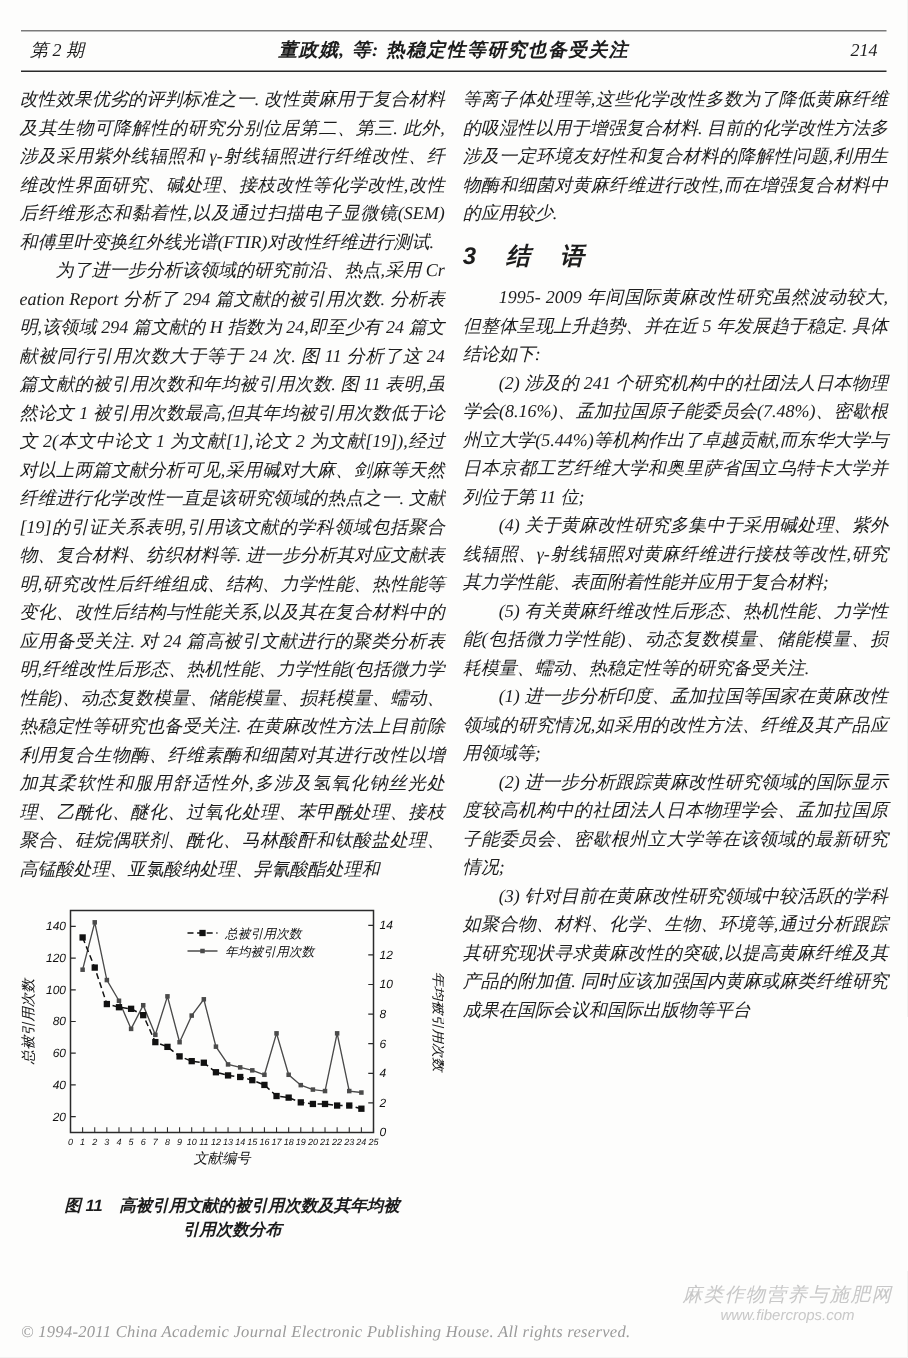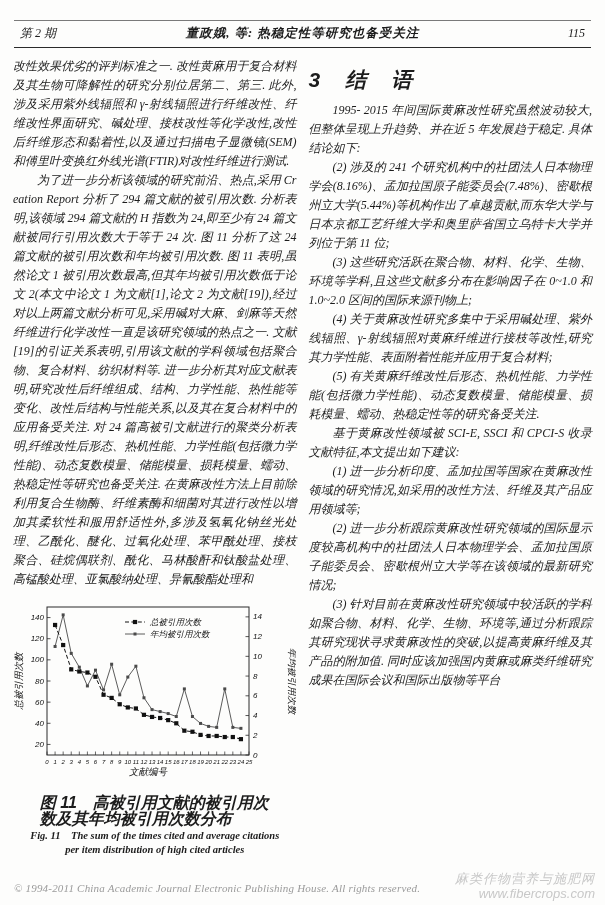--- a/index.html
+++ b/index.html
@@ -20,55 +20,55 @@
   .running-head .issue { width:72px; text-align:left; }
   .running-head .pageno { width:72px; text-align:right; }
   .columns { display:flex; gap:12px; padding:9px 13px 0; }
   .col { flex:1; min-width:0; }
   .para {
     font-size:12px; line-height:19px; text-align:justify;
     text-justify:inter-ideograph; word-break:break-all;
   }
   .para.indent { text-indent:2em; }
   .section-heading {
-    font-size:21px; font-weight:bold; margin:9px 0 7px; letter-spacing:2px;
+    font-size:16px; font-weight:bold; margin:9px 0 7px; letter-spacing:2px;
     font-family:"Liberation Sans","DejaVu Sans",sans-serif;
   }
   .figure-block { margin-top:6px; }
   .chart-wrap { width:283px; }
   .fig-caption-zh {
-    text-align:left; font-weight:bold; font-size:16px; line-height:16px;
+    text-align:center; font-weight:bold; font-size:11px; line-height:16px;
     margin:4px auto 2px; max-width:230px;
     font-family:"Liberation Sans","DejaVu Sans",sans-serif;
   }
   .fig-caption-en {
     text-align:center; font-weight:bold; font-size:10.5px; line-height:14px;
     margin:2px auto 0; max-width:252px;
   }
   .copyright {
     position:absolute; left:14px; bottom:11px; color:#9a9a9a;
     font-size:11px; letter-spacing:0.2px; white-space:nowrap;
   }
   .watermark {
-    position:absolute; right:10px; bottom:4px; text-align:right;
+    position:absolute; right:10px; bottom:20px; text-align:center;
     color:#c8c8c8; line-height:15px;
     font-family:"Liberation Sans","DejaVu Sans",sans-serif;
   }
   .watermark .wm-zh { font-size:13px; letter-spacing:1px; }
-  .watermark .wm-url { font-size:13px; }
+  .watermark .wm-url { font-size:10px; }
 </style>
 </head>
 <body>
 
 <div class="page">
 
   <div class="running-head">
     <span class="issue">第 2 期</span>
     <span class="title">董政娥, 等: 热稳定性等研究也备受关注</span>
-    <span class="pageno">115</span>
+    <span class="pageno">214</span>
   </div>
 
   <div class="columns">
 
     <div class="col">
       <p class="para">改性效果优劣的评判标准之一. 改性黄麻用于复合材料及其生物可降解性的研究分别位居第二、第三. 此外,涉及采用紫外线辐照和 γ-射线辐照进行纤维改性、纤维改性界面研究、碱处理、接枝改性等化学改性,改性后纤维形态和黏着性,以及通过扫描电子显微镜(SEM)和傅里叶变换红外线光谱(FTIR)对改性纤维进行测试.</p>
       <p class="para indent">为了进一步分析该领域的研究前沿、热点,采用 Creation Report 分析了 294 篇文献的被引用次数. 分析表明,该领域 294 篇文献的 H 指数为 24,即至少有 24 篇文献被同行引用次数大于等于 24 次. 图 11 分析了这 24 篇文献的被引用次数和年均被引用次数. 图 11 表明,虽然论文 1 被引用次数最高,但其年均被引用次数低于论文 2(本文中论文 1 为文献[1],论文 2 为文献[19]),经过对以上两篇文献分析可见,采用碱对大麻、剑麻等天然纤维进行化学改性一直是该研究领域的热点之一. 文献[19]的引证关系表明,引用该文献的学科领域包括聚合物、复合材料、纺织材料等. 进一步分析其对应文献表明,研究改性后纤维组成、结构、力学性能、热性能等变化、改性后结构与性能关系,以及其在复合材料中的应用备受关注. 对 24 篇高被引文献进行的聚类分析表明,纤维改性后形态、热机性能、力学性能(包括微力学性能)、动态复数模量、储能模量、损耗模量、蠕动、热稳定性等研究也备受关注. 在黄麻改性方法上目前除利用复合生物酶、纤维素酶和细菌对其进行改性以增加其柔软性和服用舒适性外,多涉及氢氧化钠丝光处理、乙酰化、醚化、过氧化处理、苯甲酰处理、接枝聚合、硅烷偶联剂、酰化、马林酸酐和钛酸盐处理、高锰酸处理、亚氯酸纳处理、异氰酸酯处理和</p>
 
       <div class="figure-block">
         <div class="chart-wrap"><svg width="283" height="192" viewBox="0 0 283 192" fill="#111" font-family="'Liberation Sans','DejaVu Sans',sans-serif">
@@ -209,32 +209,30 @@
               <rect x="217.74" y="139.92857142857144" width="4.2" height="4.2" fill="#111"></rect>
               <rect x="225.82" y="142.04285714285714" width="4.2" height="4.2" fill="#111"></rect>
               <line x1="112" y1="27" x2="132" y2="27" stroke="#111" stroke-width="1" stroke-dasharray="4 2.4"></line>
               <rect x="119.9" y="24.9" width="4.2" height="4.2" fill="#111"></rect>
               <text x="137" y="30" font-size="8.5">总被引用次数</text>
               <line x1="112" y1="39" x2="132" y2="39" stroke="#4a4a4a" stroke-width="0.9"></line>
               <rect x="120.5" y="37.5" width="3" height="3" fill="#4a4a4a"></rect>
               <text x="137" y="42" font-size="8.5">年均被引用次数</text>
             </svg></div>
         <div class="fig-caption-zh">图 11　高被引用文献的被引用次数及其年均被引用次数分布</div>
-        <div class="fig-caption-en">Fig. 11　The sum of the times cited and average citations per item distribution of high cited articles</div>
       </div>
     </div>
 
     <div class="col">
+      <p class="para">等离子体处理等,这些化学改性多数为了降低黄麻纤维的吸湿性以用于增强复合材料. 目前的化学改性方法多涉及一定环境友好性和复合材料的降解性问题,利用生物酶和细菌对黄麻纤维进行改性,而在增强复合材料中的应用较少.</p>
       <h2 class="section-heading">3　结　语</h2>
-      <p class="para indent">1995- 2015 年间国际黄麻改性研究虽然波动较大,但整体呈现上升趋势、并在近 5 年发展趋于稳定. 具体结论如下:</p>
+      <p class="para indent">1995- 2009 年间国际黄麻改性研究虽然波动较大,但整体呈现上升趋势、并在近 5 年发展趋于稳定. 具体结论如下:</p>
       <p class="para indent">(2) 涉及的 241 个研究机构中的社团法人日本物理学会(8.16%)、孟加拉国原子能委员会(7.48%)、密歇根州立大学(5.44%)等机构作出了卓越贡献,而东华大学与日本京都工艺纤维大学和奥里萨省国立乌特卡大学并列位于第 11 位;</p>
-      <p class="para indent">(3) 这些研究活跃在聚合物、材料、化学、生物、环境等学科,且这些文献多分布在影响因子在 0~1.0 和 1.0~2.0 区间的国际来源刊物上;</p>
       <p class="para indent">(4) 关于黄麻改性研究多集中于采用碱处理、紫外线辐照、γ-射线辐照对黄麻纤维进行接枝等改性,研究其力学性能、表面附着性能并应用于复合材料;</p>
       <p class="para indent">(5) 有关黄麻纤维改性后形态、热机性能、力学性能(包括微力学性能)、动态复数模量、储能模量、损耗模量、蠕动、热稳定性等的研究备受关注.</p>
-      <p class="para indent">基于黄麻改性领域被 SCI-E, SSCI 和 CPCI-S 收录文献特征,本文提出如下建议:</p>
       <p class="para indent">(1) 进一步分析印度、孟加拉国等国家在黄麻改性领域的研究情况,如采用的改性方法、纤维及其产品应用领域等;</p>
       <p class="para indent">(2) 进一步分析跟踪黄麻改性研究领域的国际显示度较高机构中的社团法人日本物理学会、孟加拉国原子能委员会、密歇根州立大学等在该领域的最新研究情况;</p>
       <p class="para indent">(3) 针对目前在黄麻改性研究领域中较活跃的学科如聚合物、材料、化学、生物、环境等,通过分析跟踪其研究现状寻求黄麻改性的突破,以提高黄麻纤维及其产品的附加值. 同时应该加强国内黄麻或麻类纤维研究成果在国际会议和国际出版物等平台</p>
     </div>
 
   </div>
 
   <div class="copyright">© 1994-2011 China Academic Journal Electronic Publishing House. All rights reserved.</div>
 
   <div class="watermark">

